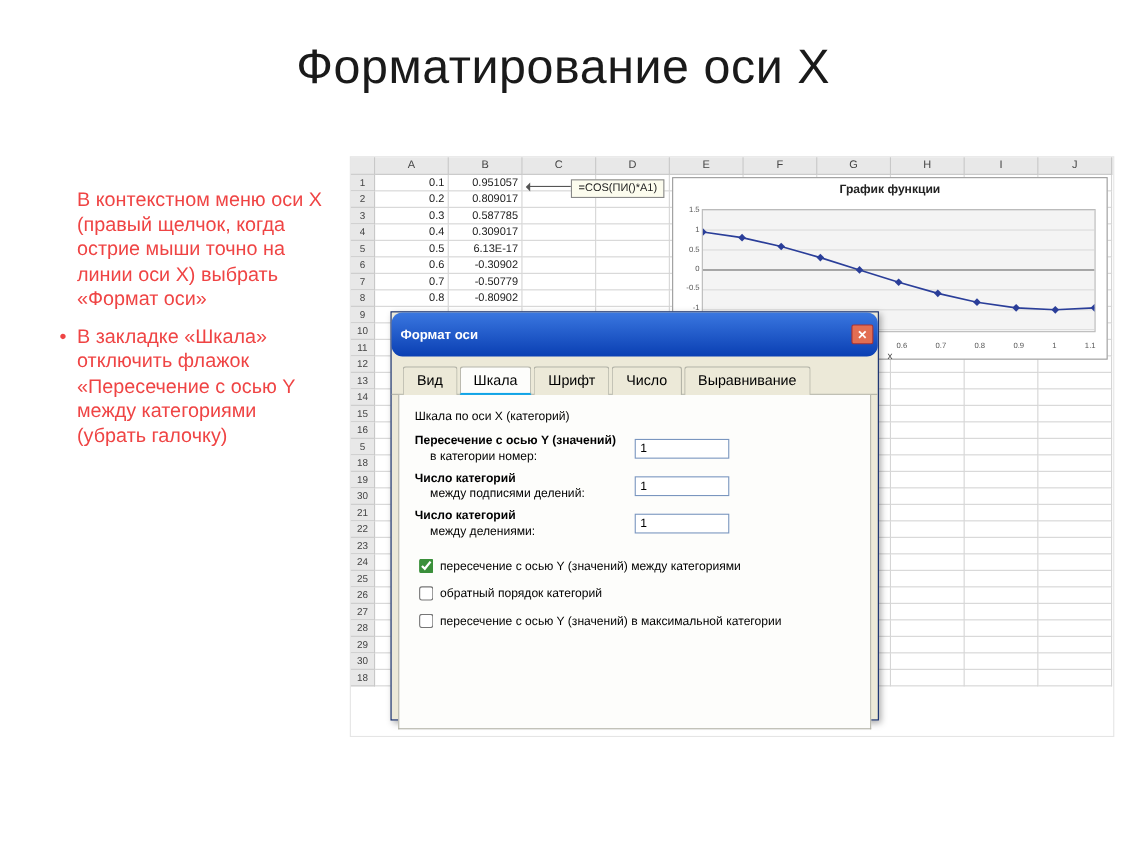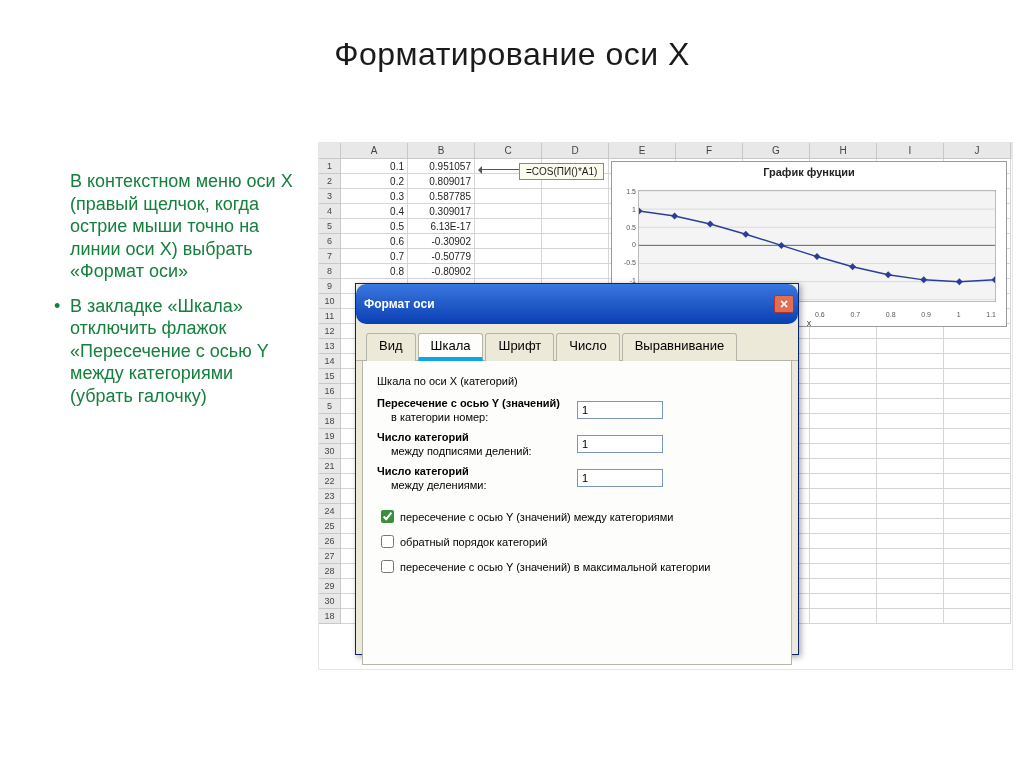--- a/index.html
+++ b/index.html
@@ -12,30 +12,30 @@
   }
   .slide {
     position: relative;
     width: 1024px; height: 768px;
     overflow: hidden;
   }
   .title {
     position: absolute;
     top: 36px; left: 0; width: 1024px;
     text-align: center;
-    font-size: 32px;
+    font-size: 44px;
     letter-spacing: .5px;
     color: #1a1a1a;
   }
   .body-text {
     position: absolute;
     top: 170px; left: 70px; width: 225px;
     font-size: 18px;
     line-height: 1.25;
-    color: #15803d;
+    color: #ef4444;
   }
   .body-text ul { margin: 0; padding: 0; list-style: none; }
   .body-text .bullet { position: relative; padding-left: 0; margin-bottom: 12px; }
   .body-text .with-dot::before {
     content: "•"; position: absolute; left: -16px; top: 0;
     font-size: 18px;
   }
 
   
   .excel {
@@ -184,21 +184,21 @@
     border-bottom: none;
     border-radius: 3px 3px 0 0;
     margin-right: 2px;
     font-size: 13px;
     position: relative;
     top: 1px;
     cursor: pointer;
   }
   .dlg-tab.active {
     background: #fdfdfb;
-    border-bottom: 4px solid #0ea5e9;
+    border-bottom: 2px solid #0ea5e9;
     top: 1px;
     z-index: 2;
   }
   .dlg-page {
     background: #fdfdfb;
     margin: 0 6px 6px 6px;
     border: 1px solid #b4b4a8;
     border-top: none;
     padding: 14px 14px 8px 14px;
     height: 304px;

